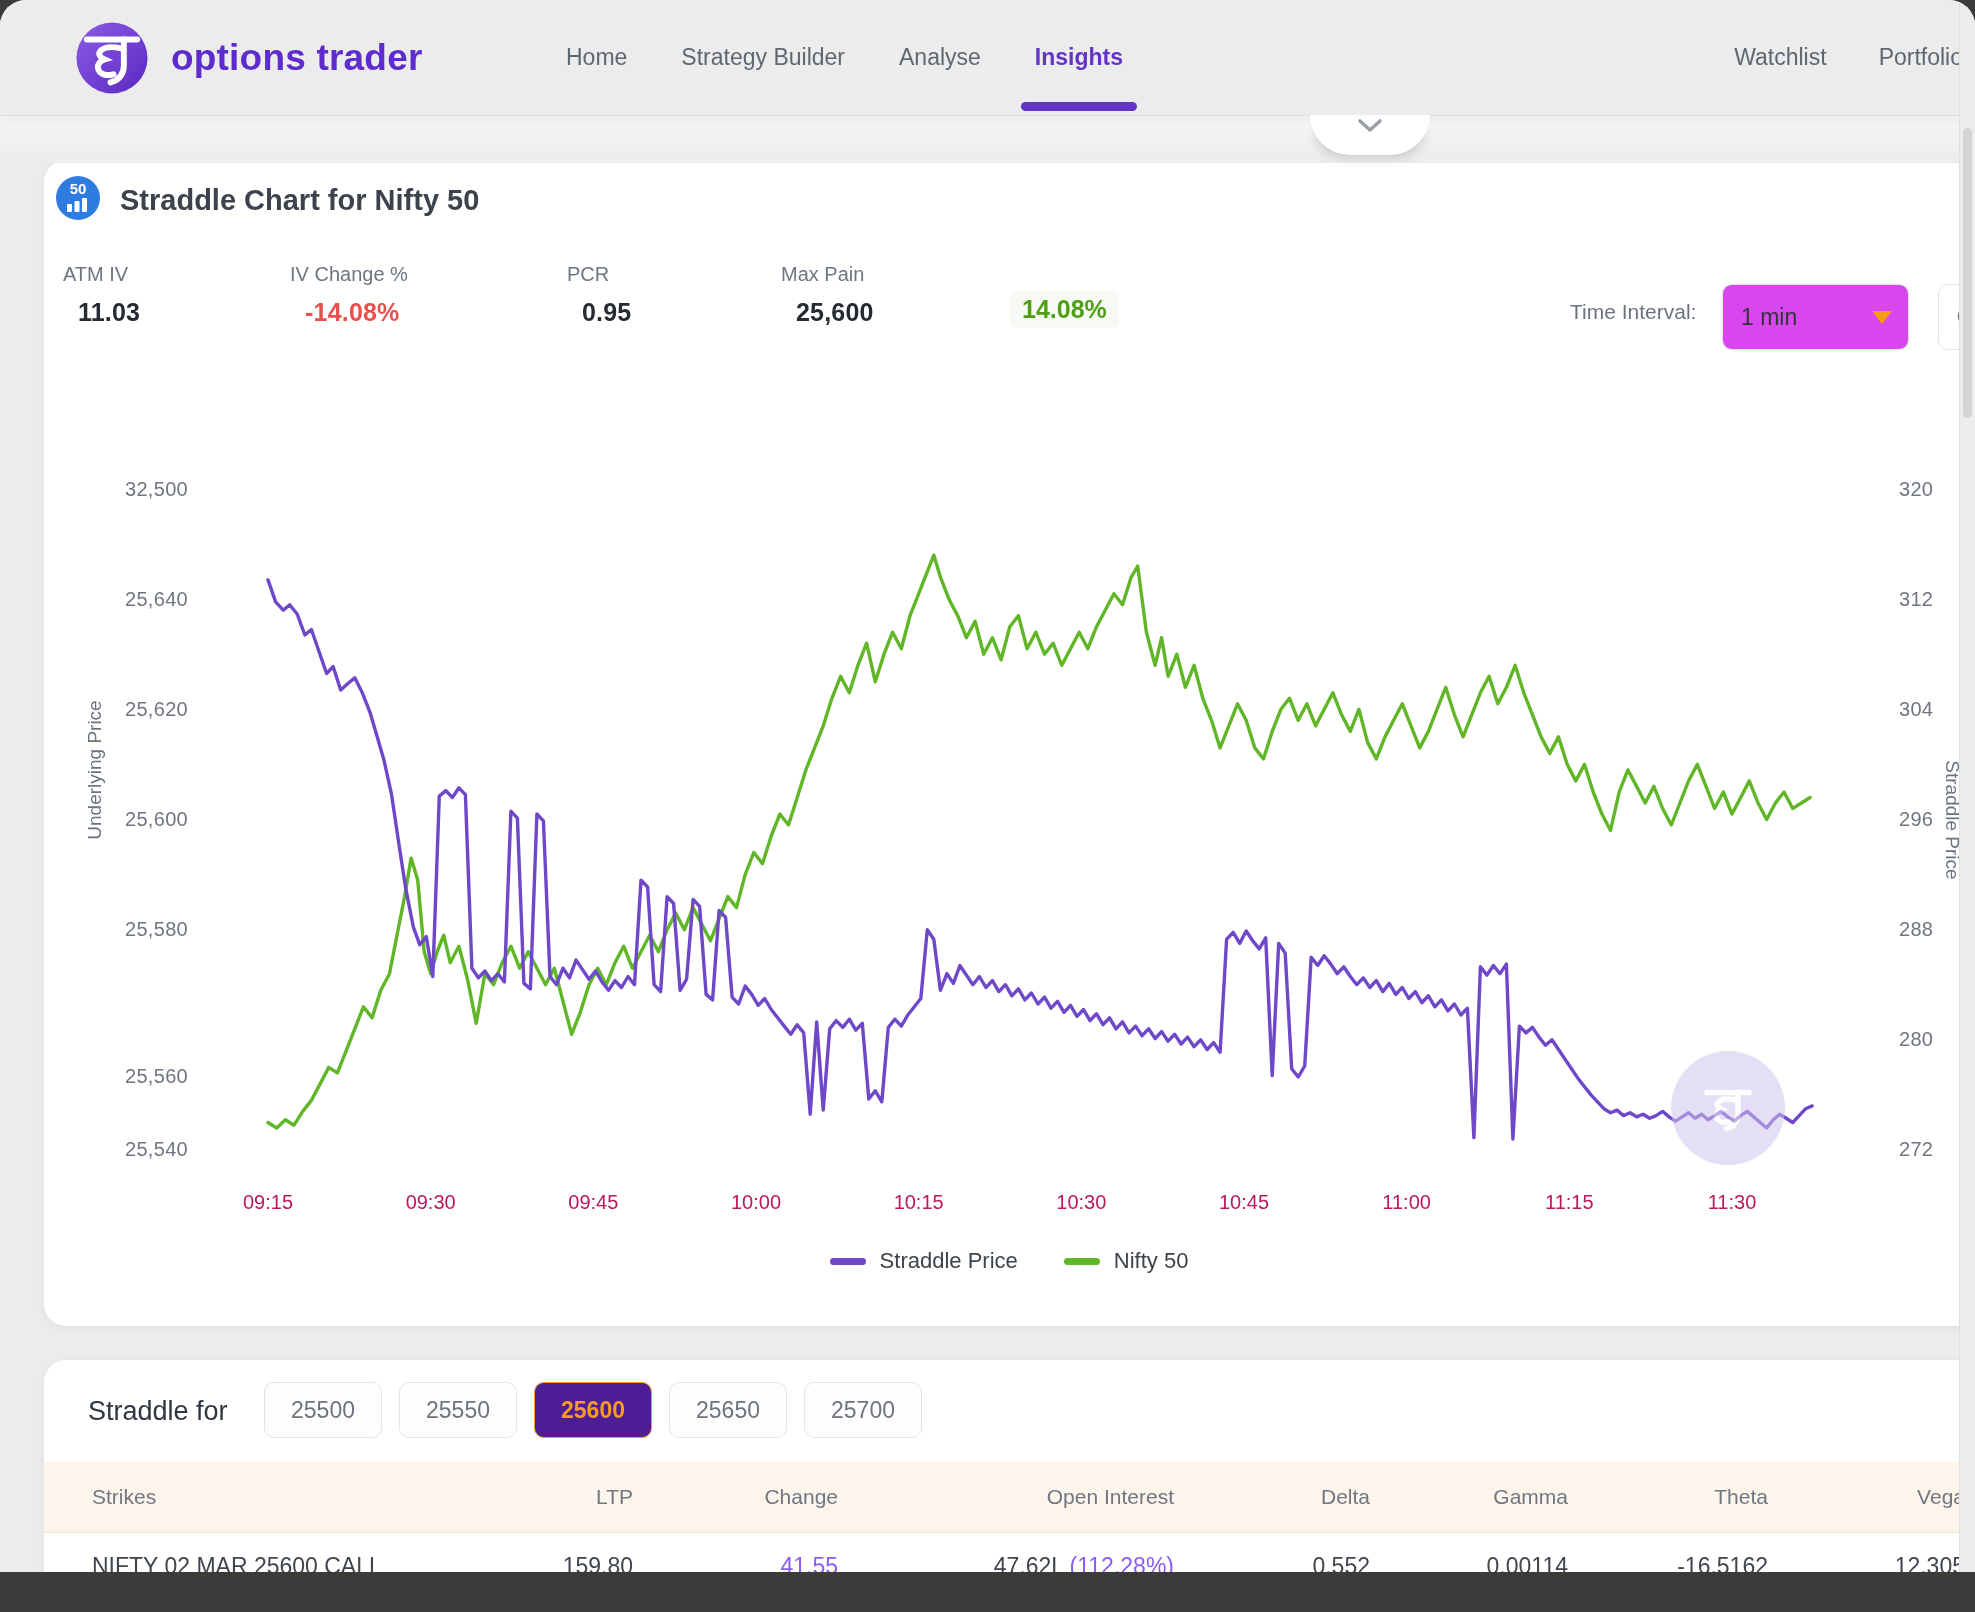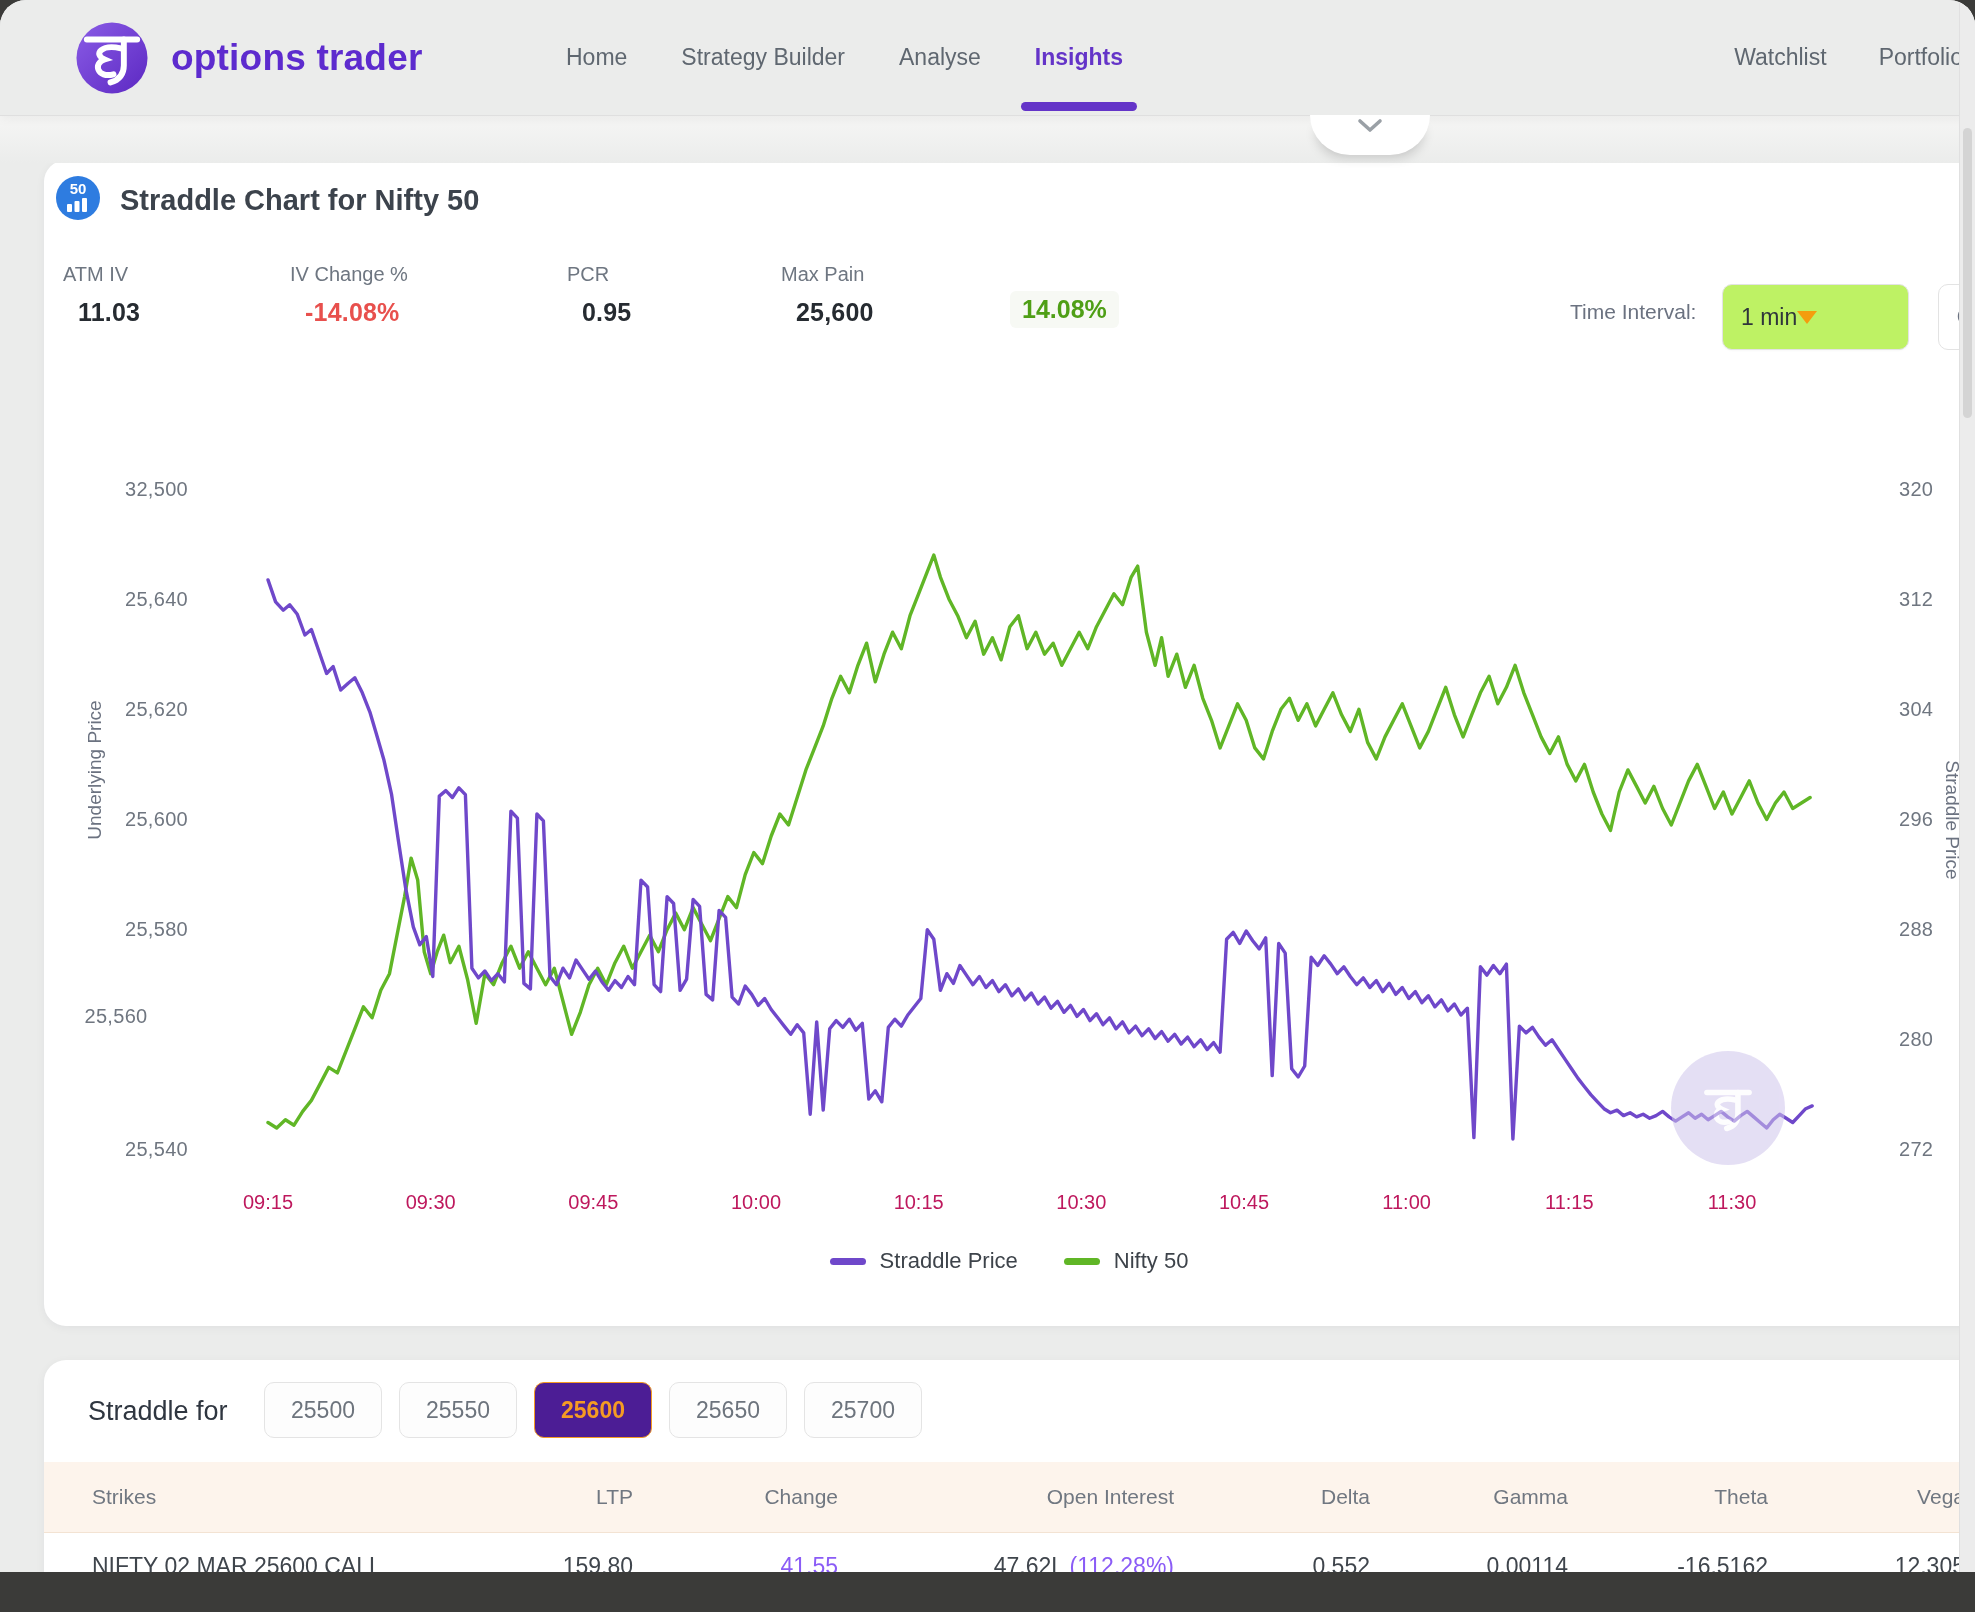--- a/index.html
+++ b/index.html
@@ -35,22 +35,22 @@
   .stat-col:nth-child(1){left:19px;}
   .stat-col:nth-child(2){left:246px;}
   .stat-col:nth-child(3){left:523px;}
   .stat-col:nth-child(4){left:737px;}
   .stat-label{font-size:20px;color:#6e7681;margin-bottom:12px;}
   .stat-value{font-size:25px;font-weight:600;color:#262b31;letter-spacing:.2px;margin-left:15px;}
   .stat-value.red{color:#e8504d;}
   .highlight-stat{position:absolute;left:966px;top:131px;font-size:25px;font-weight:600;color:#4f9f16;
                   background:#f7f9f4;border-radius:6px;padding:4px 12px;}
   .ti-label{position:absolute;left:1526px;top:140px;font-size:21px;color:#6b7280;}
-  .dropdown{position:absolute;left:1678px;top:124px;width:185px;height:64px;background:#bef264;border:1px solid #e3e3e3;
-            border-radius:10px;display:flex;align-items:center;cursor:pointer;
+  .dropdown{position:absolute;left:1678px;top:124px;width:185px;height:64px;background:#d946ef;border:1px solid #e3e3e3;
+            border-radius:10px;display:flex;align-items:center;justify-content:space-between;cursor:pointer;
             box-shadow:0 1px 2px rgba(0,0,0,.03);}
   .dropdown-value{font-size:23px;font-weight:500;color:#2f353b;padding-left:18px;}
   .caret{width:0;height:0;border-left:10px solid transparent;border-right:10px solid transparent;
          border-top:13px solid #f49d0e;margin-right:16px;}
   .refresh-btn{position:absolute;left:1894px;top:124px;width:58px;height:64px;border:1px solid #e3e3e3;border-radius:10px;
                background:#fff;display:flex;align-items:center;justify-content:center;cursor:pointer;}
   .refresh-glyph{font-size:32px;color:#6b7280;line-height:1;}
 
   
   .plot-svg{position:absolute;left:186px;top:210px;pointer-events:none;}
@@ -166,21 +166,21 @@
     <div class="refresh-btn">
       <span class="refresh-glyph">↺</span>
     </div>
 
     <div id="y-left">
         <span class="ytick left" style="top: 317px;">32,500</span>
         <span class="ytick left" style="top: 427px;">25,640</span>
         <span class="ytick left" style="top: 537px;">25,620</span>
         <span class="ytick left" style="top: 647px;">25,600</span>
         <span class="ytick left" style="top: 757px;">25,580</span>
-        <span class="ytick left" style="top: 844px; text-align: center;">25,560</span>
+        <span class="ytick left" style="top: 904px;">25,560</span>
         <span class="ytick left" style="top: 977px;">25,540</span>
       </div>
     <div id="y-right">
         <span class="ytick right" style="top: 317px;">320</span>
         <span class="ytick right" style="top: 427px;">312</span>
         <span class="ytick right" style="top: 537px;">304</span>
         <span class="ytick right" style="top: 647px;">296</span>
         <span class="ytick right" style="top: 757px;">288</span>
         <span class="ytick right" style="top: 867px;">280</span>
         <span class="ytick right" style="top: 977px;">272</span>

